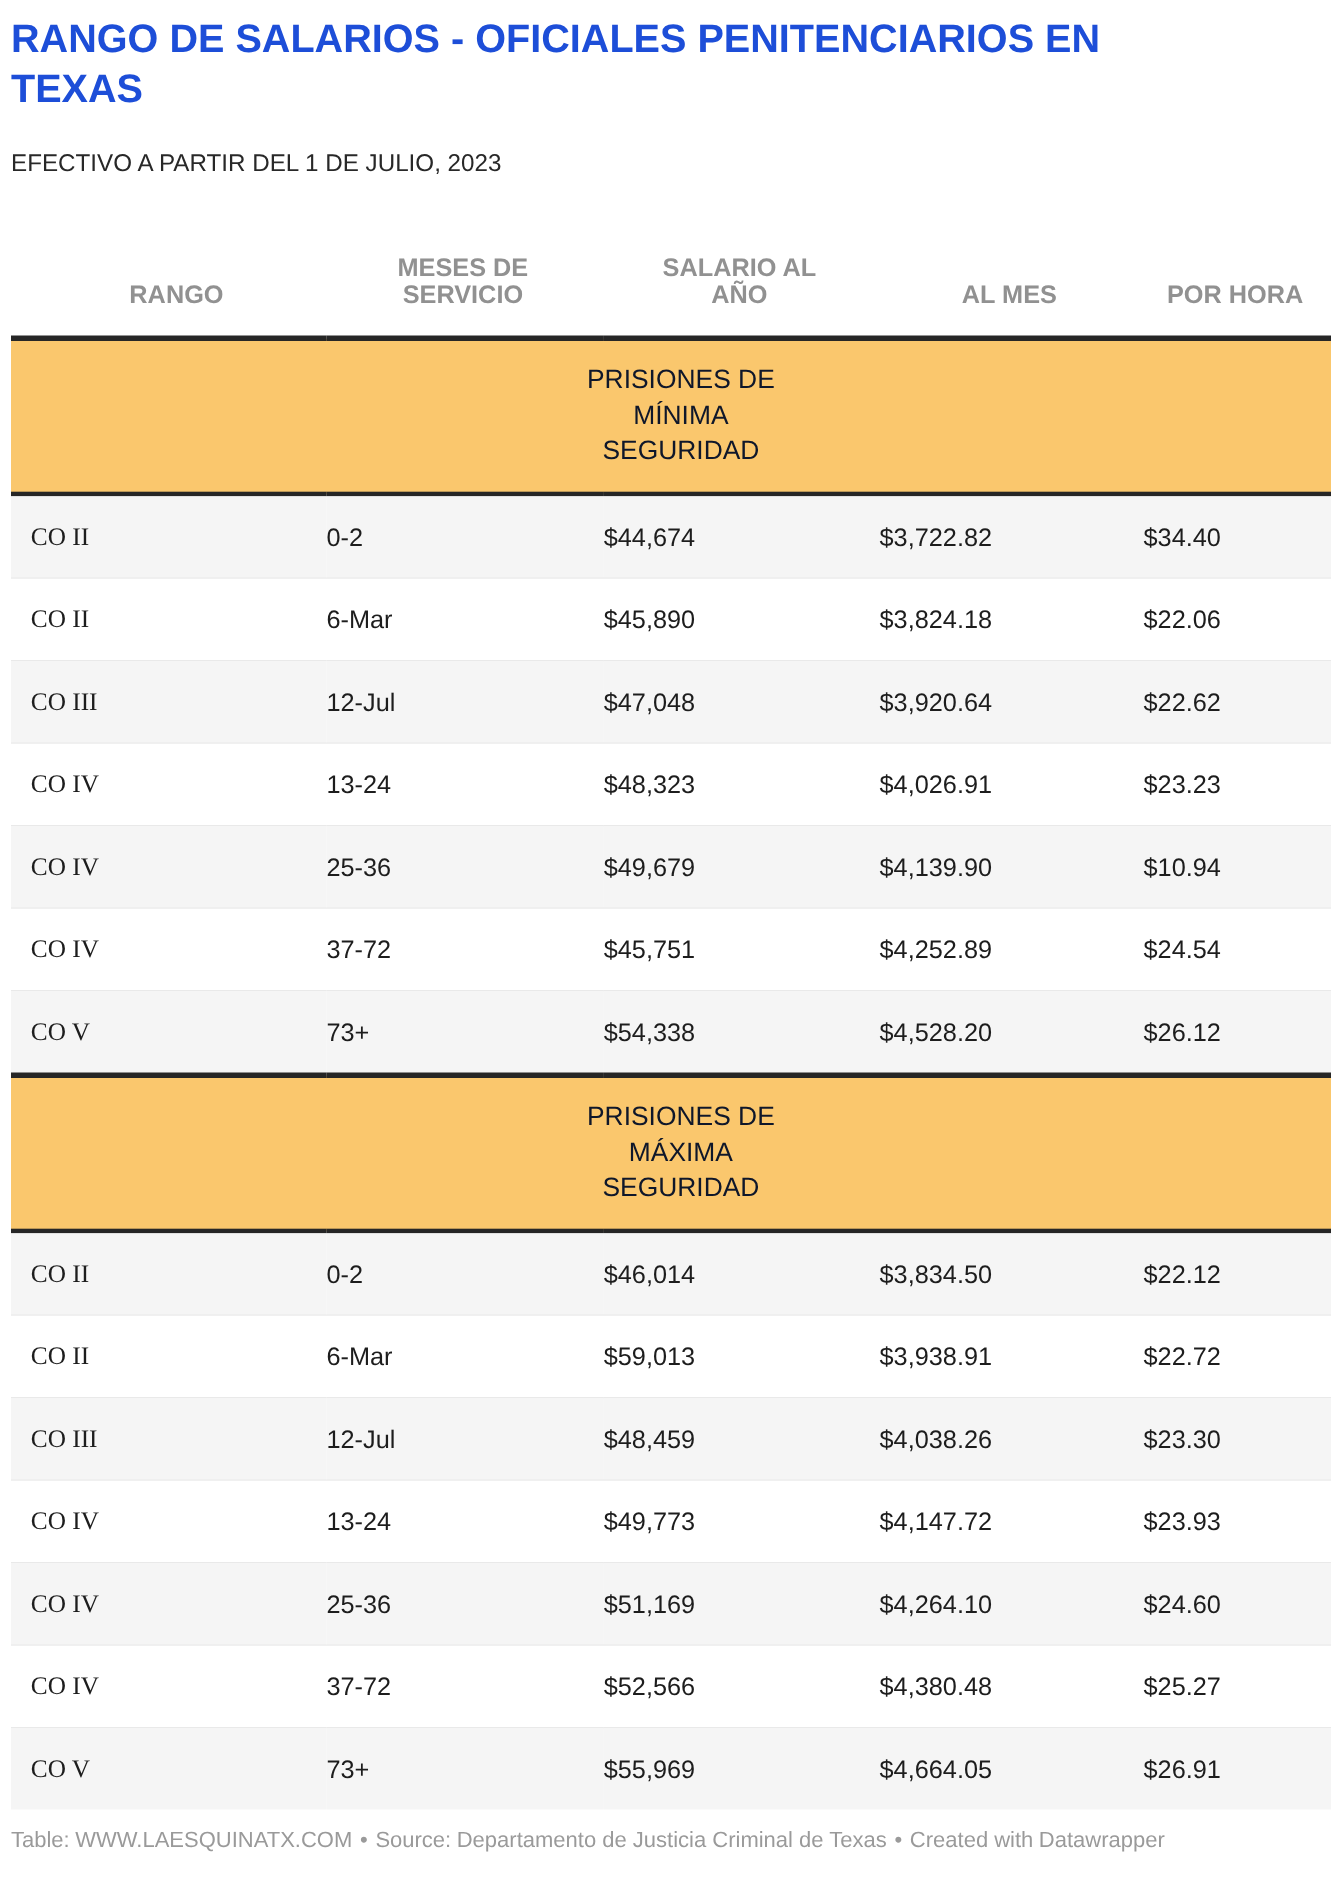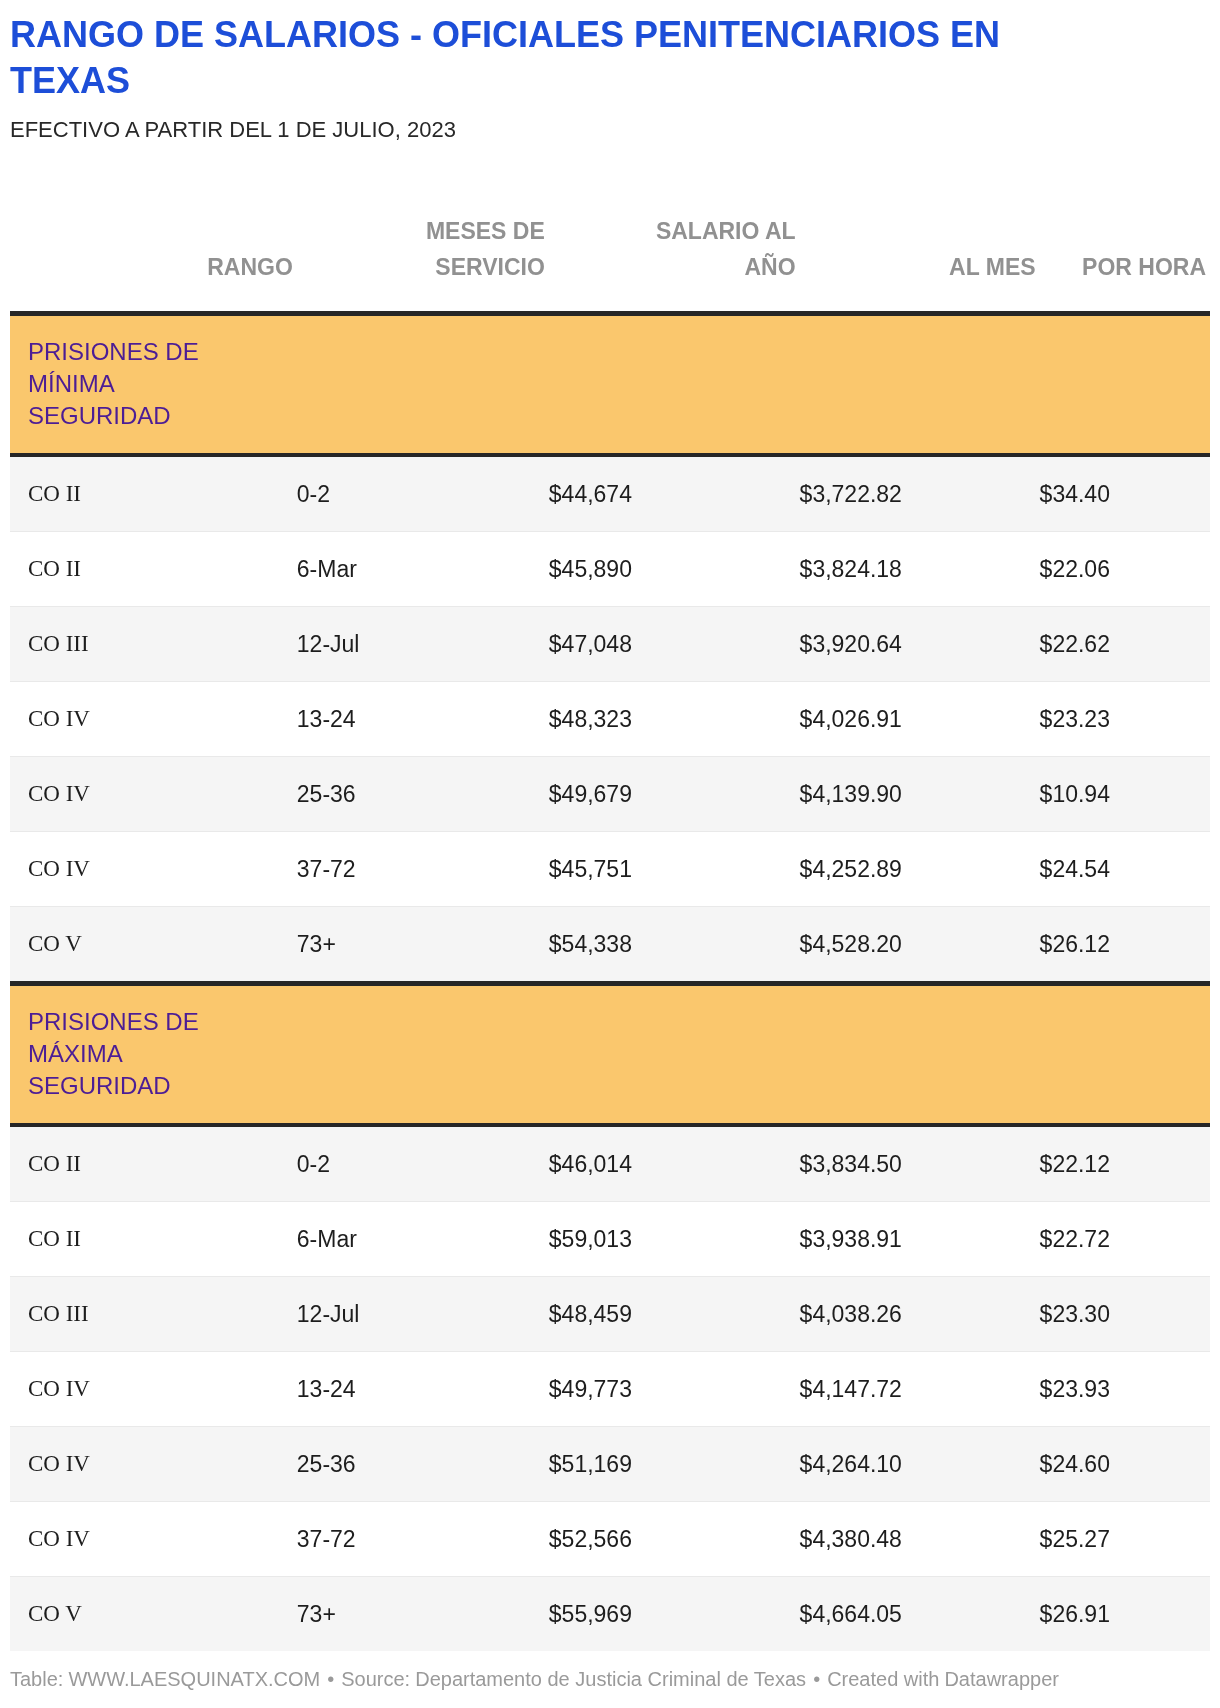--- a/index.html
+++ b/index.html
@@ -23,62 +23,63 @@
   .title{
     font-size:36px;
     line-height:46px;
     font-weight:700;
     color:#1d4ed8;
     max-width:1080px;
     margin:0;
     letter-spacing:0;
   }
   .subtitle{
-    margin-top:13px;
+    margin-top:31px;
     font-size:22px;
     line-height:26px;
     font-weight:400;
     color:#282828;
   }
   table.salary{
     width:100%;
     border-collapse:collapse;
     table-layout:fixed;
     margin-top:0;
   }
   col.c1{width:23.9%;}
   col.c2{width:21.0%;}
   col.c3{width:20.9%;}
   col.c4{width:20.0%;}
   col.c5{width:14.2%;}
   th{
     font-size:23px;
-    line-height:36px;
+    line-height:24px;
     font-weight:700;
     color:var(--header-gray);
-    text-align:right;
+    text-align:center;
     vertical-align:bottom;
     padding:70px 4px 26px 0;
     white-space:pre-line;
     text-transform:uppercase;
   }
   th:first-child{padding-left:18px;}
   tr.band td{
     background:var(--band-orange);
     border-top:5px solid var(--dark-border);
     border-bottom:4px solid var(--dark-border);
     padding:20px 0 21px 0;
   }
   .band-text{
     font-size:24px;
     line-height:32px;
-    color:#4c1d95;
+    color:#0f172a;
     white-space:pre-line;
     padding-left:18px;
     text-transform:uppercase;
+    text-align:center;
   }
   td.data{
     font-size:23px;
     line-height:24px;
     color:var(--body-text);
     padding:25px 4px 25px 0;
     vertical-align:middle;
   }
   td.data:first-child{padding-left:18px;font-family:Liberation Serif, serif;}
   tr.r-alt td{background:var(--alt-row);}

